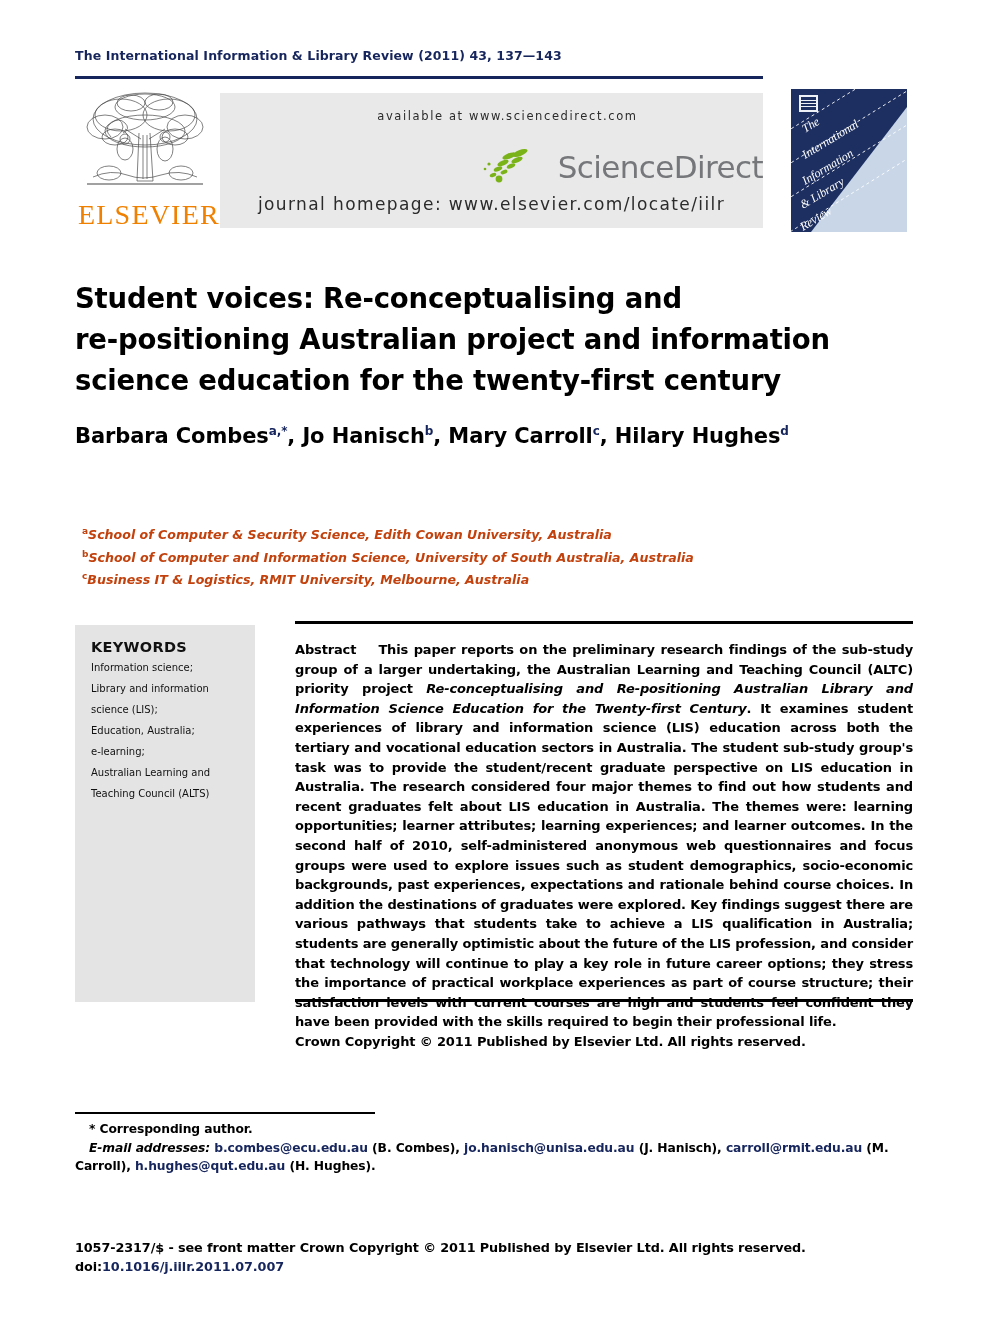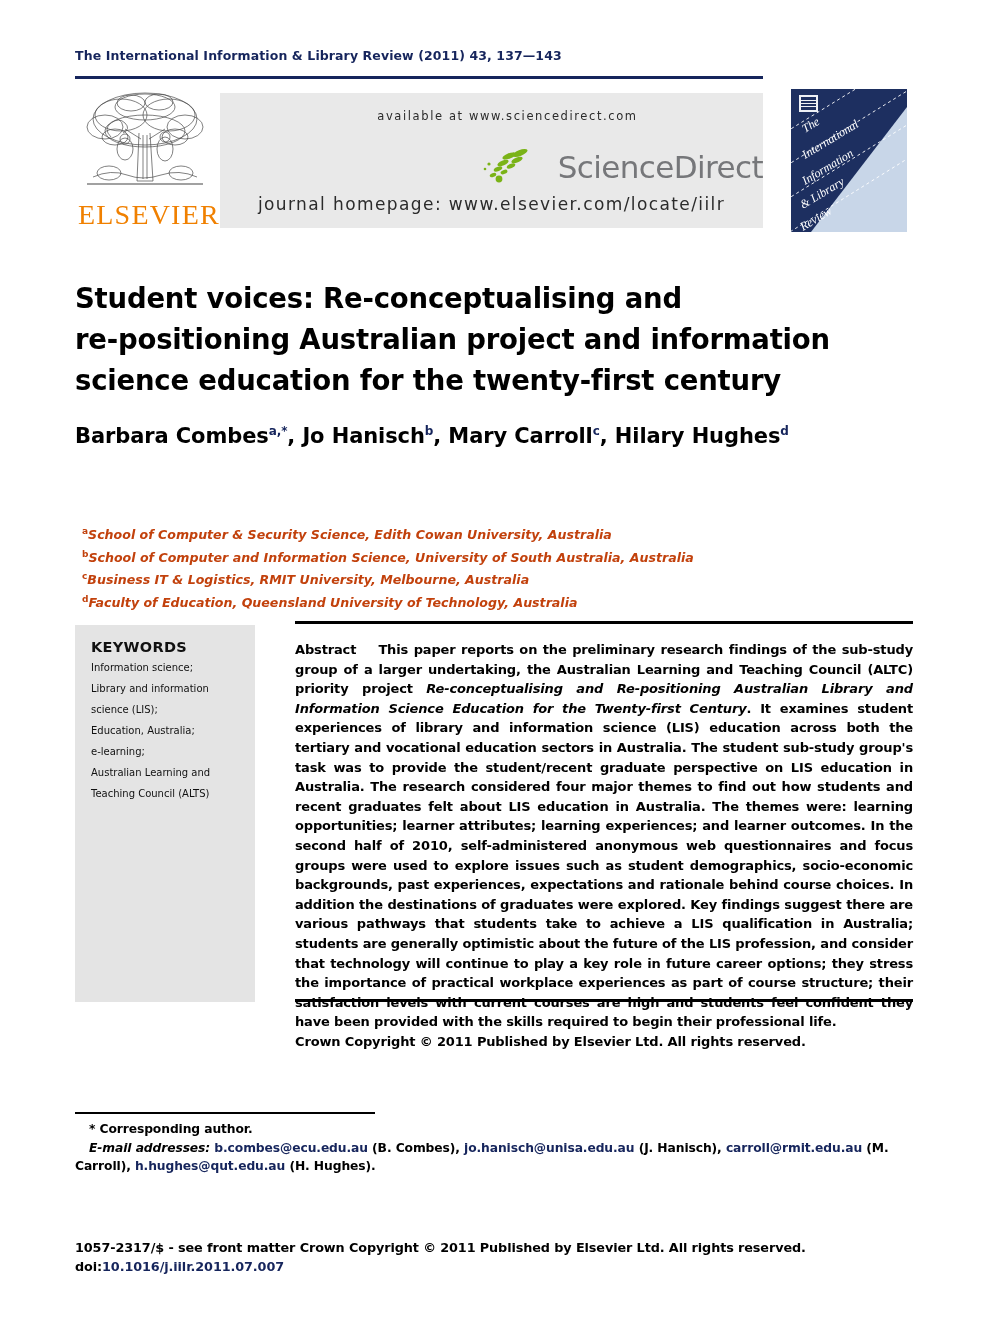--- a/index.html
+++ b/index.html
@@ -420,21 +420,20 @@
   </div>
 
   <div class="authors">
     <span>Barbara Combes</span><sup>a,*</sup><span>, </span><span>Jo Hanisch</span><sup>b</sup><span>, </span><span>Mary Carroll</span><sup>c</sup><span>, </span><span>Hilary Hughes</span><sup>d</sup>
   </div>
 
   <div class="affils">
     <div><sup>a</sup><span>School of Computer &amp; Security Science, Edith Cowan University, Australia</span></div>
     <div><sup>b</sup><span>School of Computer and Information Science, University of South Australia, Australia</span></div>
     <div><sup>c</sup><span>Business IT &amp; Logistics, RMIT University, Melbourne, Australia</span></div>
-    <div><sup>d</sup><span>Faculty of Education, Queensland University of Technology, Australia</span></div>
   </div>
 
   <div class="kw-box">
     <div class="kw-title">KEYWORDS</div>
     <div class="kw-list">
       <div>Information science;</div>
       <div>Library and information</div>
       <div>science (LIS);</div>
       <div>Education, Australia;</div>
       <div>e-learning;</div>

